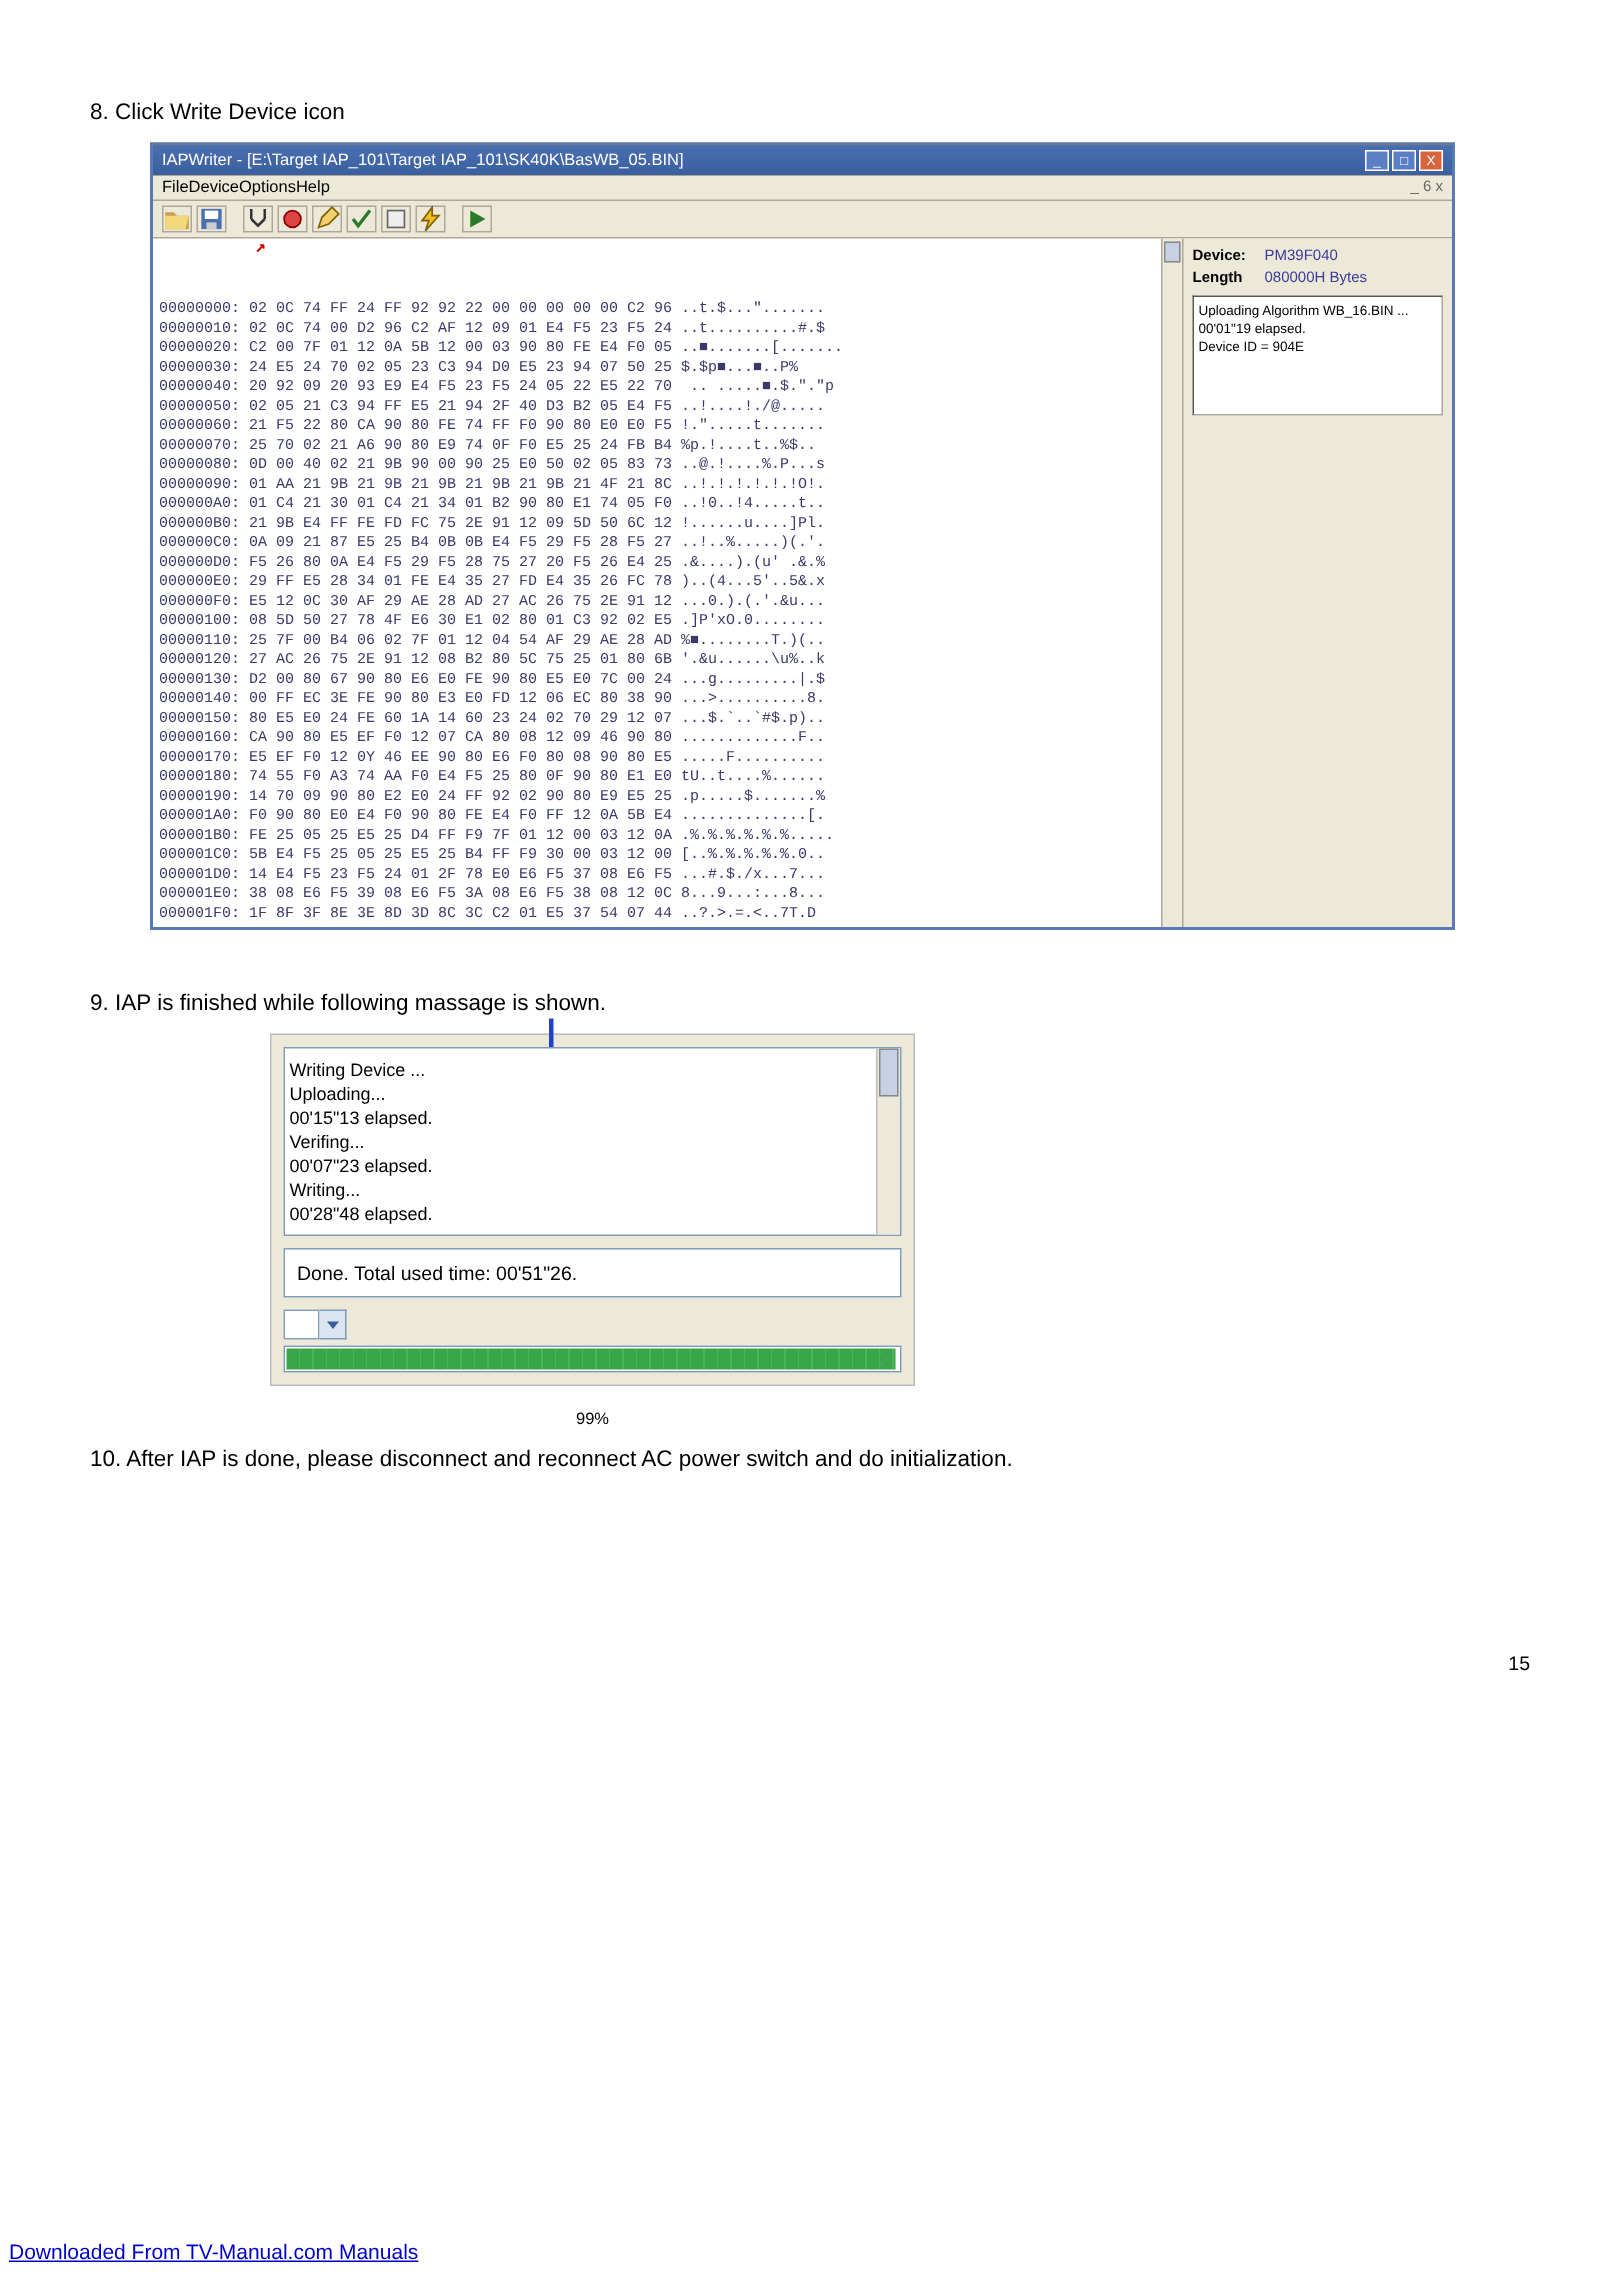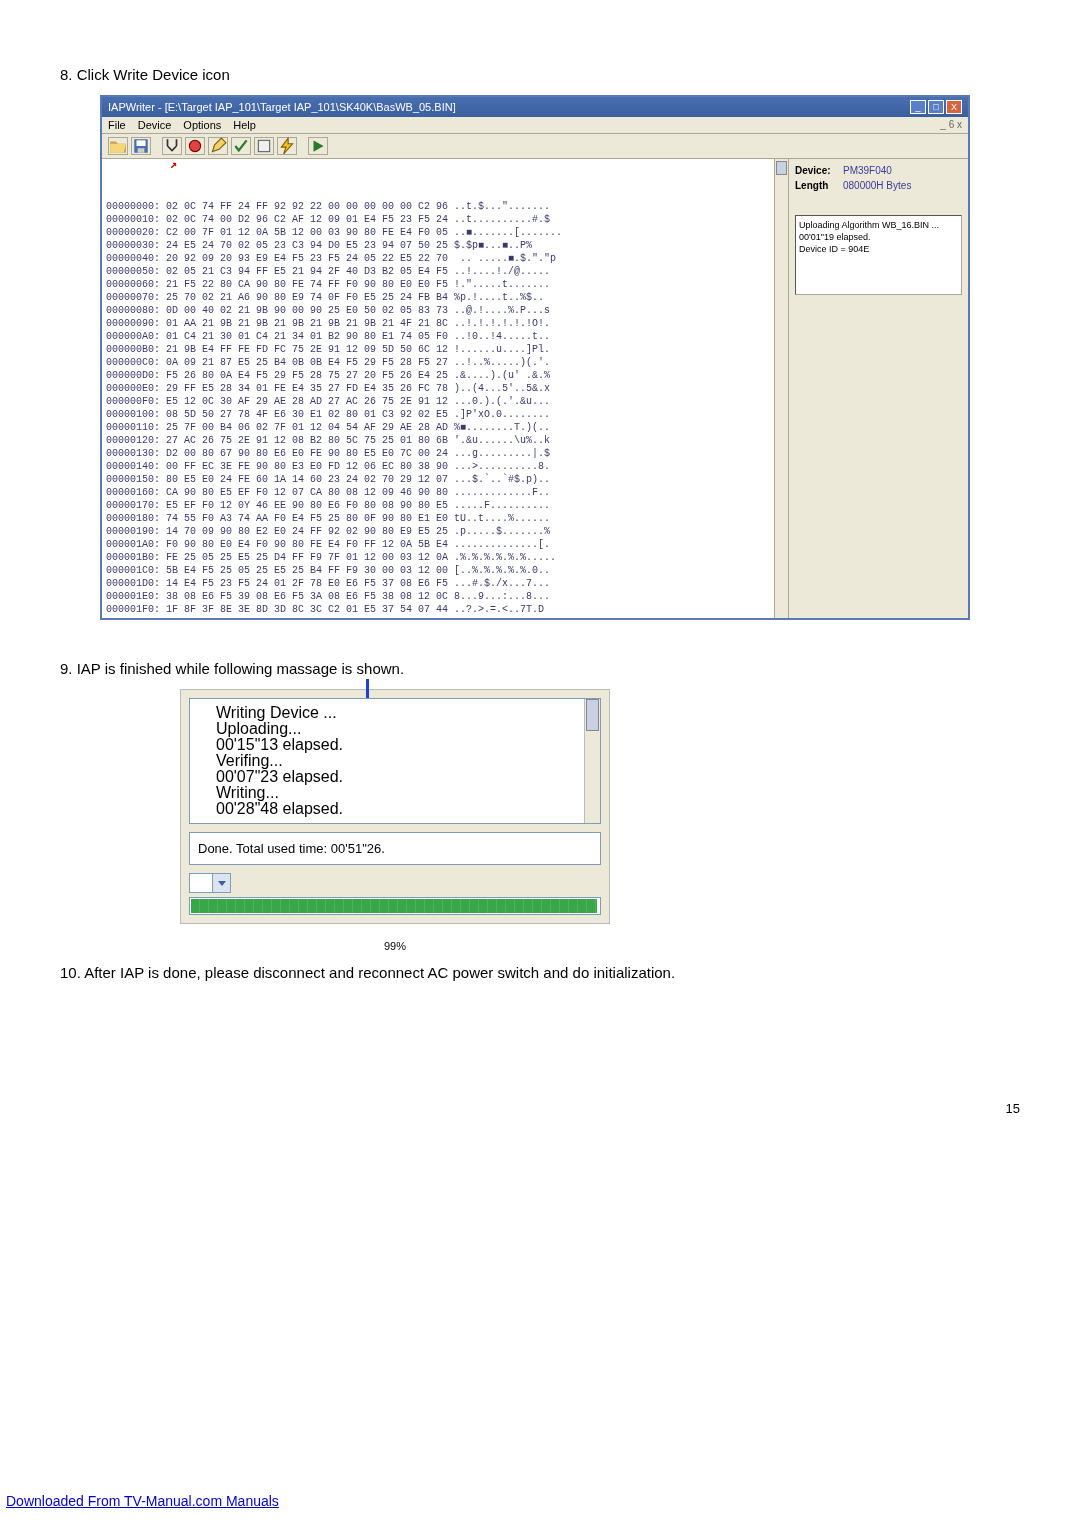--- a/index.html
+++ b/index.html
@@ -44,21 +44,21 @@
   .titlebar .wb.min, .titlebar .wb.max { background: #5b7fc4; }
   
   .menubar {
     background: #ece9d8;
     font-size: 11px;
     padding: 2px 6px;
     border-bottom: 1px solid #aca899;
     display: flex; gap: 2px;
     justify-content: space-between;
   }
-  .menubar .menus { display: flex; gap: 12px; }
+  .menubar .menus { display: flex; }
   .menubar .menus span { color: #000; }
   .menubar .mdx { color: #666; font-size: 10px; margin-left: 36px; }
   
   .toolbar {
     background: #ece9d8;
     padding: 3px 6px;
     border-bottom: 1px solid #aca899;
     display: flex;
     gap: 3px;
     align-items: center;
@@ -100,21 +100,21 @@
     padding: 6px;
     font-size: 10px;
   }
   .sidepanel .row { display: flex; margin-bottom: 4px; }
   .sidepanel .lbl { font-weight: bold; width: 48px; }
   .sidepanel .val { color: #3a3a9a; }
   .sidepanel .statusbox {
     border: 1px inset #aca899;
     background: #fff;
     padding: 3px;
-    margin-top: 24px;
+    margin-top: 6px;
     height: 80px;
     font-size: 9px;
     line-height: 12px;
   }
   .hexline { display: block; }
   .scrollhint { width: 14px; background: #ece9d8; border-left: 1px solid #aca899; position: relative; }
   .scrollhint::before { content: ""; position: absolute; top: 2px; left: 1px; right: 1px; height: 12px; background: #c8d0e4; border: 1px solid #888; }
   
   .section9 { margin-top: 40px; }
   
@@ -131,22 +131,22 @@
     background: #2040d0;
   }
   .finbox {
     border: 1px solid #bbb;
     background: #ece9d8;
   }
   .finbox .textarea {
     border: 1px solid #7f9db9;
     background: #fff;
     margin: 8px;
-    padding: 6px 26px;
-    font-size: 16px;
+    padding: 6px 3px;
+    font-size: 12px;
     line-height: 16px;
     position: relative;
   }
   .finbox .textarea .sbar {
     position: absolute;
     right: 0; top: 0; bottom: 0;
     width: 16px;
     background: #ece9d8;
     border-left: 1px solid #bbb;
   }

